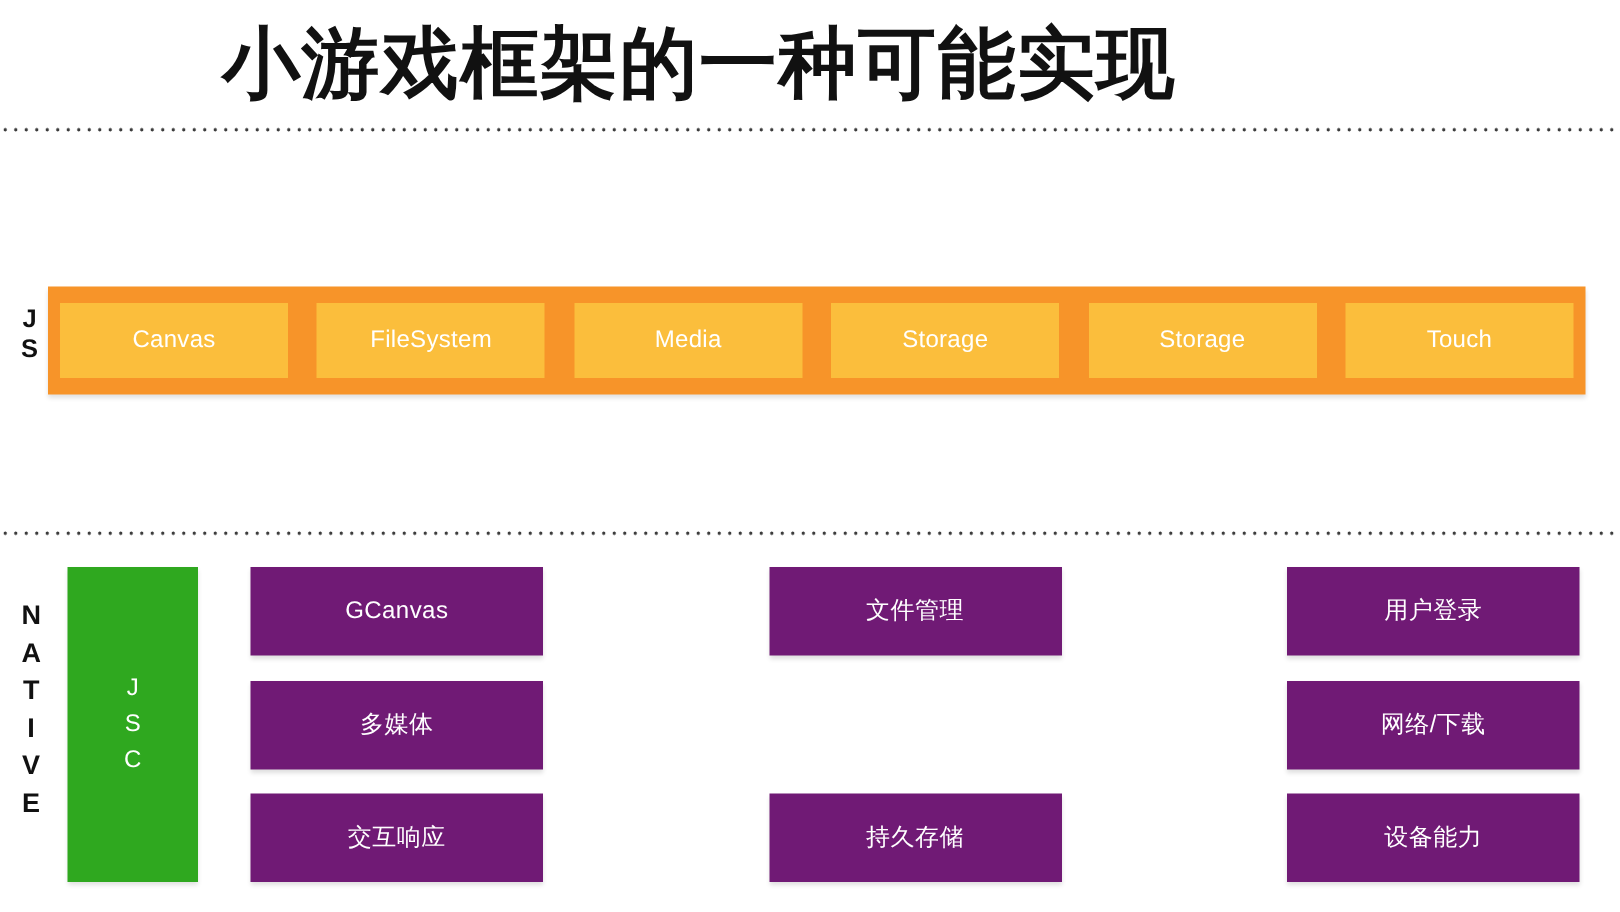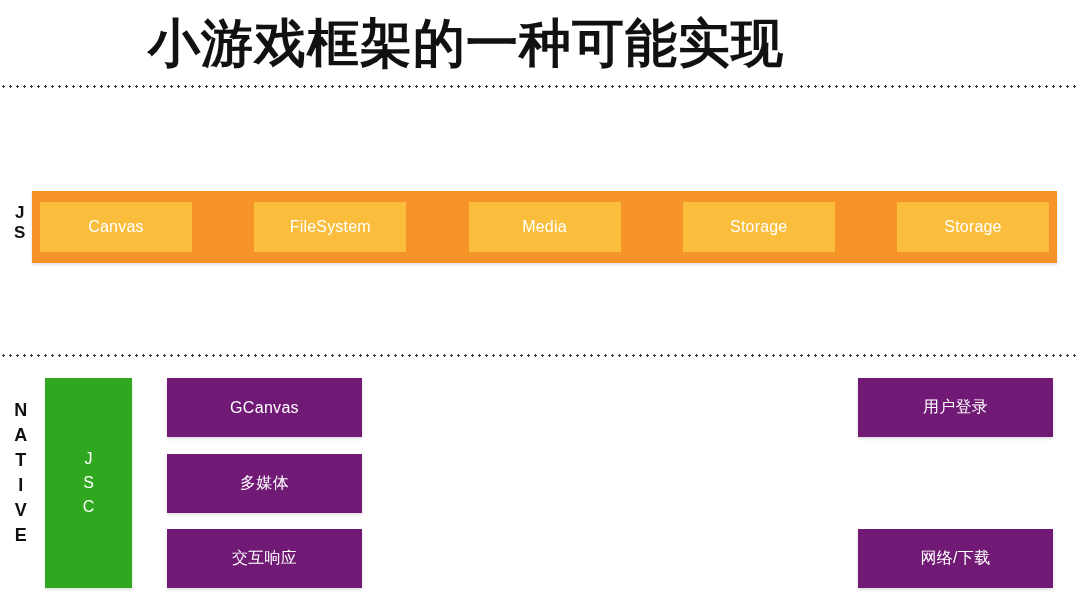--- a/index.html
+++ b/index.html
@@ -171,20 +171,21 @@
     <span>J</span>
     <span>S</span>
   </div>
 
   <div class="js-bar">
     <div class="js-tile">Canvas</div>
     <div class="js-tile">FileSystem</div>
     <div class="js-tile">Media</div>
     <div class="js-tile">Storage</div>
     <div class="js-tile">Storage</div>
+    <div class="js-tile">Touch</div>
   </div>
 </div>
 
 <div class="divider divider-mid"></div>
 
 <div class="native-section">
   <div class="side-label native-label">
     <span>N</span>
     <span>A</span>
     <span>T</span>
@@ -199,19 +200,22 @@
     <span>C</span>
   </div>
 
   <div class="native-grid">
     <div class="native-col">
       <div class="native-cell">GCanvas</div>
       <div class="native-cell">多媒体</div>
       <div class="native-cell">交互响应</div>
     </div>
     <div class="native-col">
+      <div class="native-cell">文件管理</div>
+      <div class="native-cell">持久存储</div>
     </div>
     <div class="native-col">
       <div class="native-cell">用户登录</div>
       <div class="native-cell">网络/下载</div>
+      <div class="native-cell">设备能力</div>
     </div>
   </div>
 </div>
 
 </body></html>

